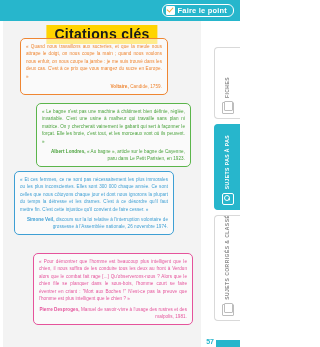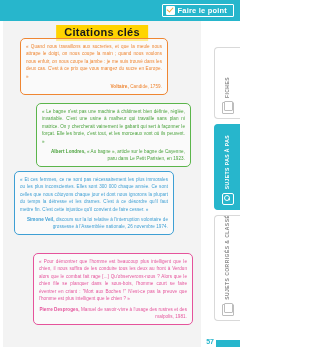--- a/index.html
+++ b/index.html
@@ -25,21 +25,21 @@
   }
   .faire-le-point {
     position: absolute;
     right: 6px; top: 4px;
     height: 13px;
     display: flex;
     align-items: center;
     gap: 3px;
     padding: 0 6px 0 3px;
     border: 1px solid #ffffff;
-    border-radius: 1px;
+    border-radius: 6px;
     background: #27b6cc;
     box-sizing: border-box;
   }
   .flp-icon {
     width: 9px; height: 9px;
     background: #ffffff;
     border-radius: 1px;
     position: relative;
     flex: 0 0 auto;
   }
@@ -84,21 +84,21 @@
   }
 
   
   .section-title {
     position: absolute;
     left: 50%;
     transform: translateX(-50%);
     top: 4px;
     background: #ffd400;
     color: #1a1a1a;
-    font-size: 11px;
+    font-size: 14px;
     font-weight: bold;
     letter-spacing: .3px;
     padding: 2px 8px 3px 8px;
     white-space: nowrap;
     line-height: 1;
     text-align: center;
   }
 
   
   .quote-box {

